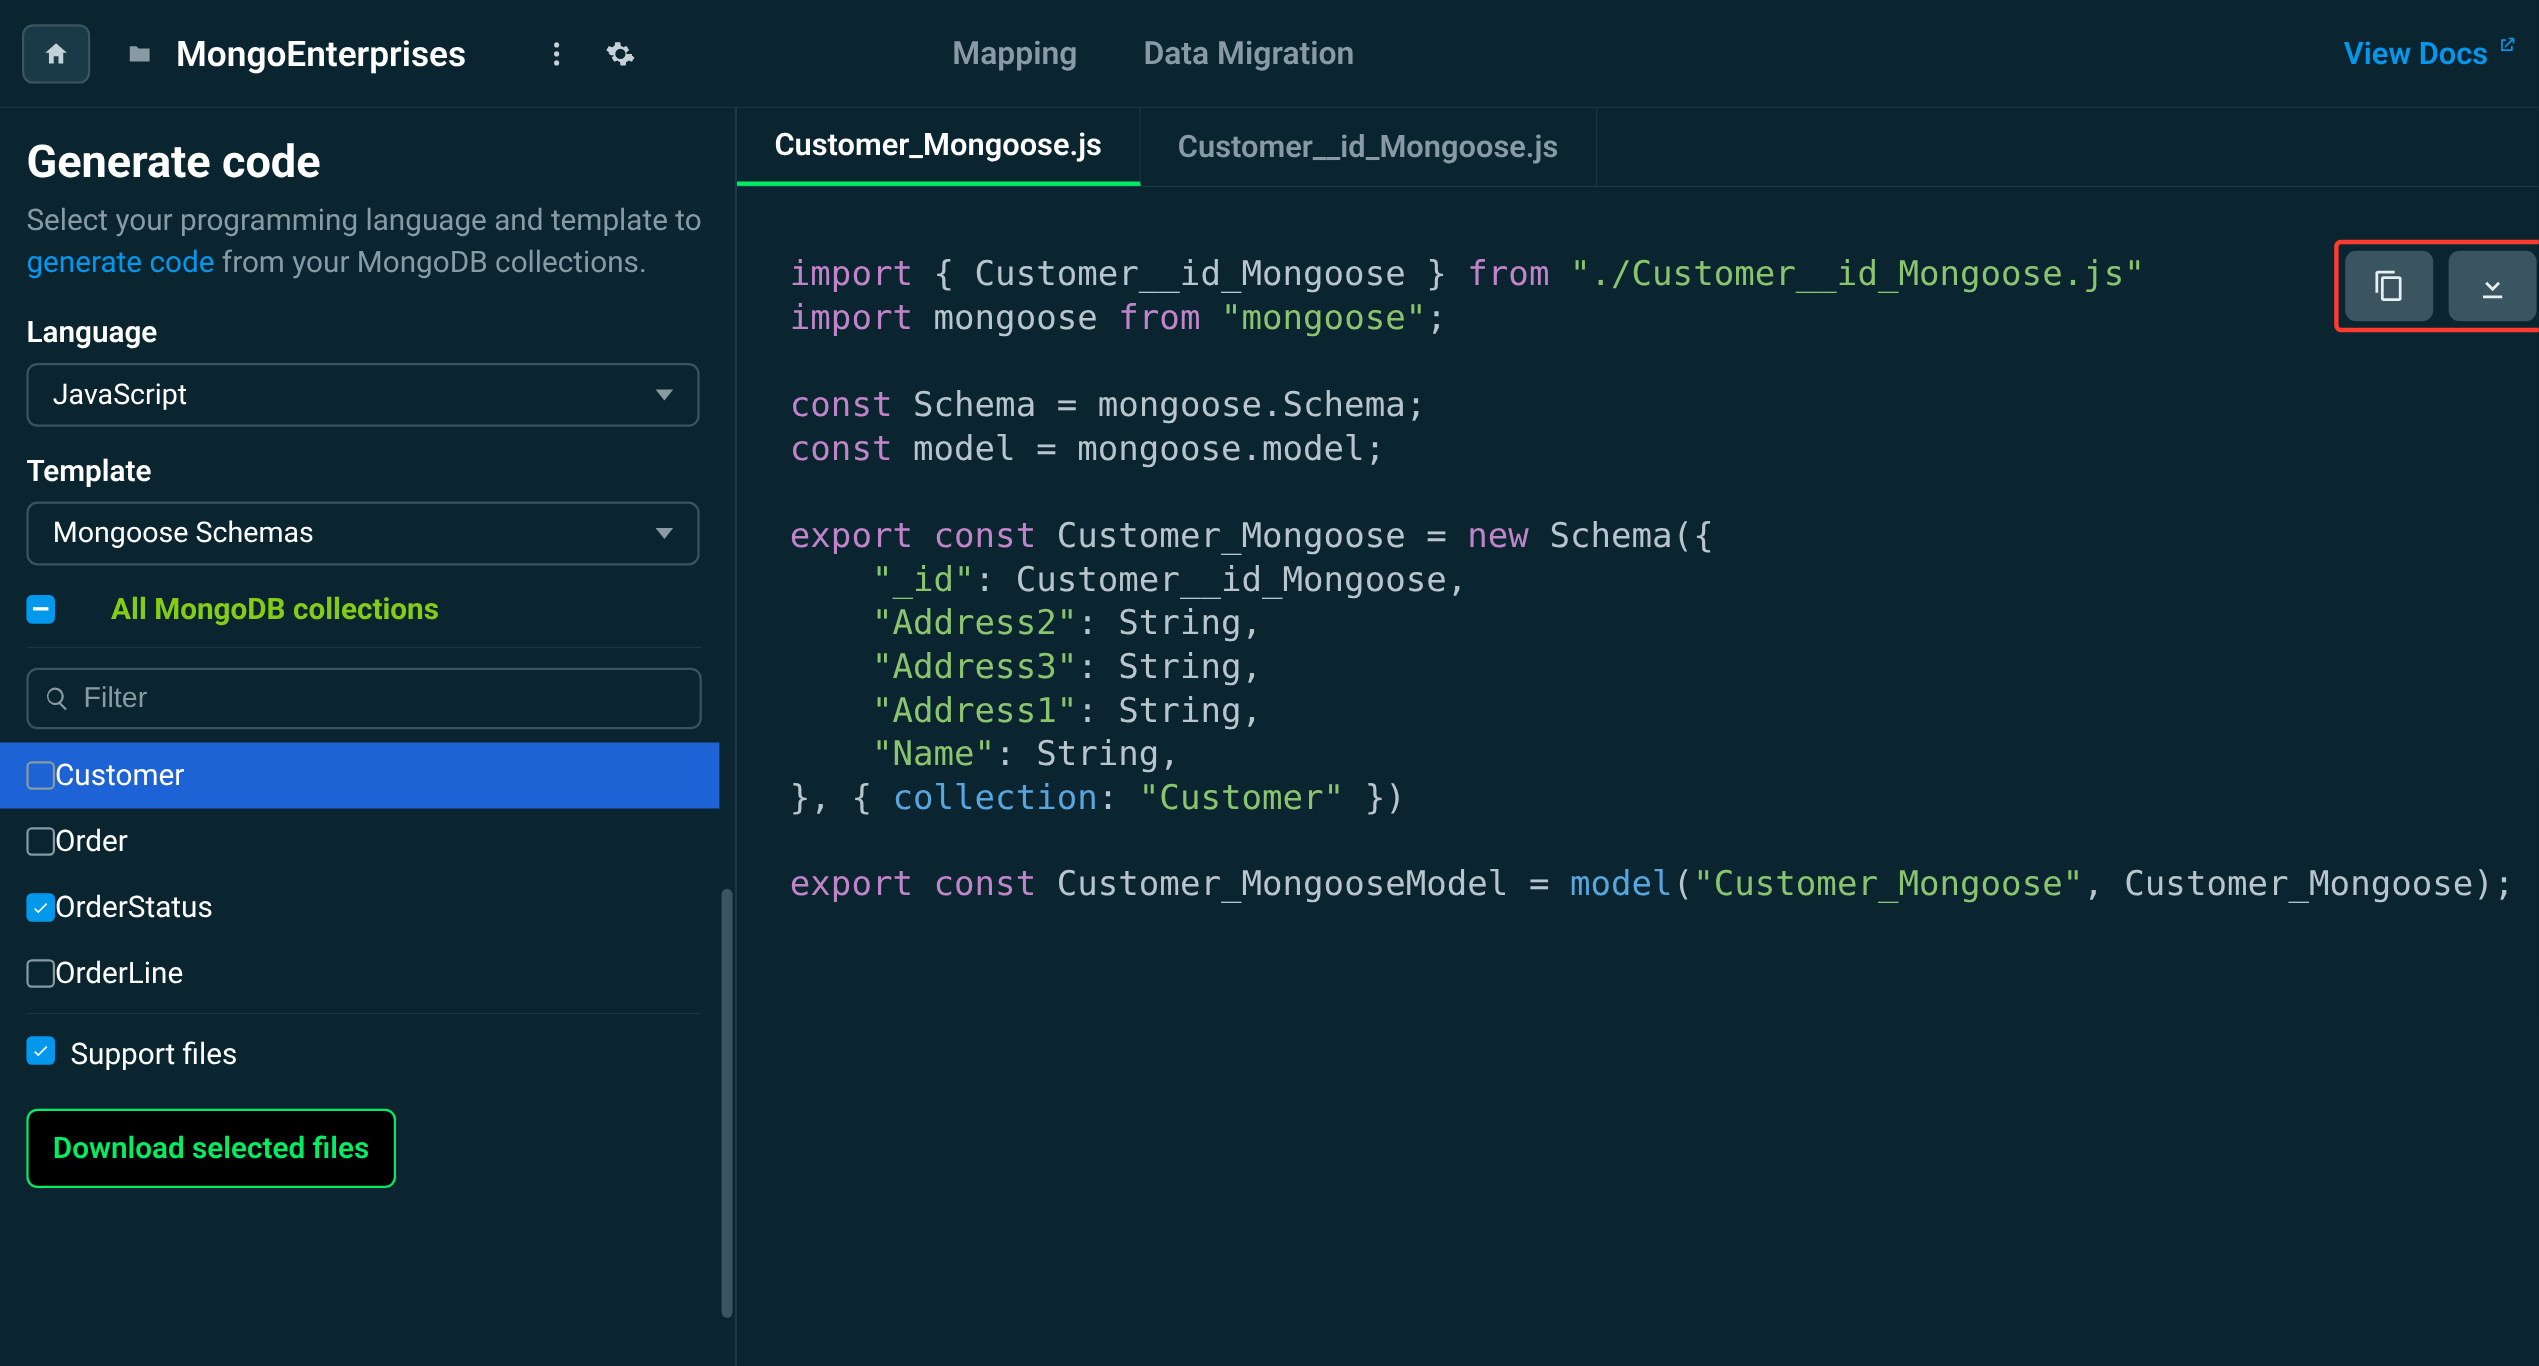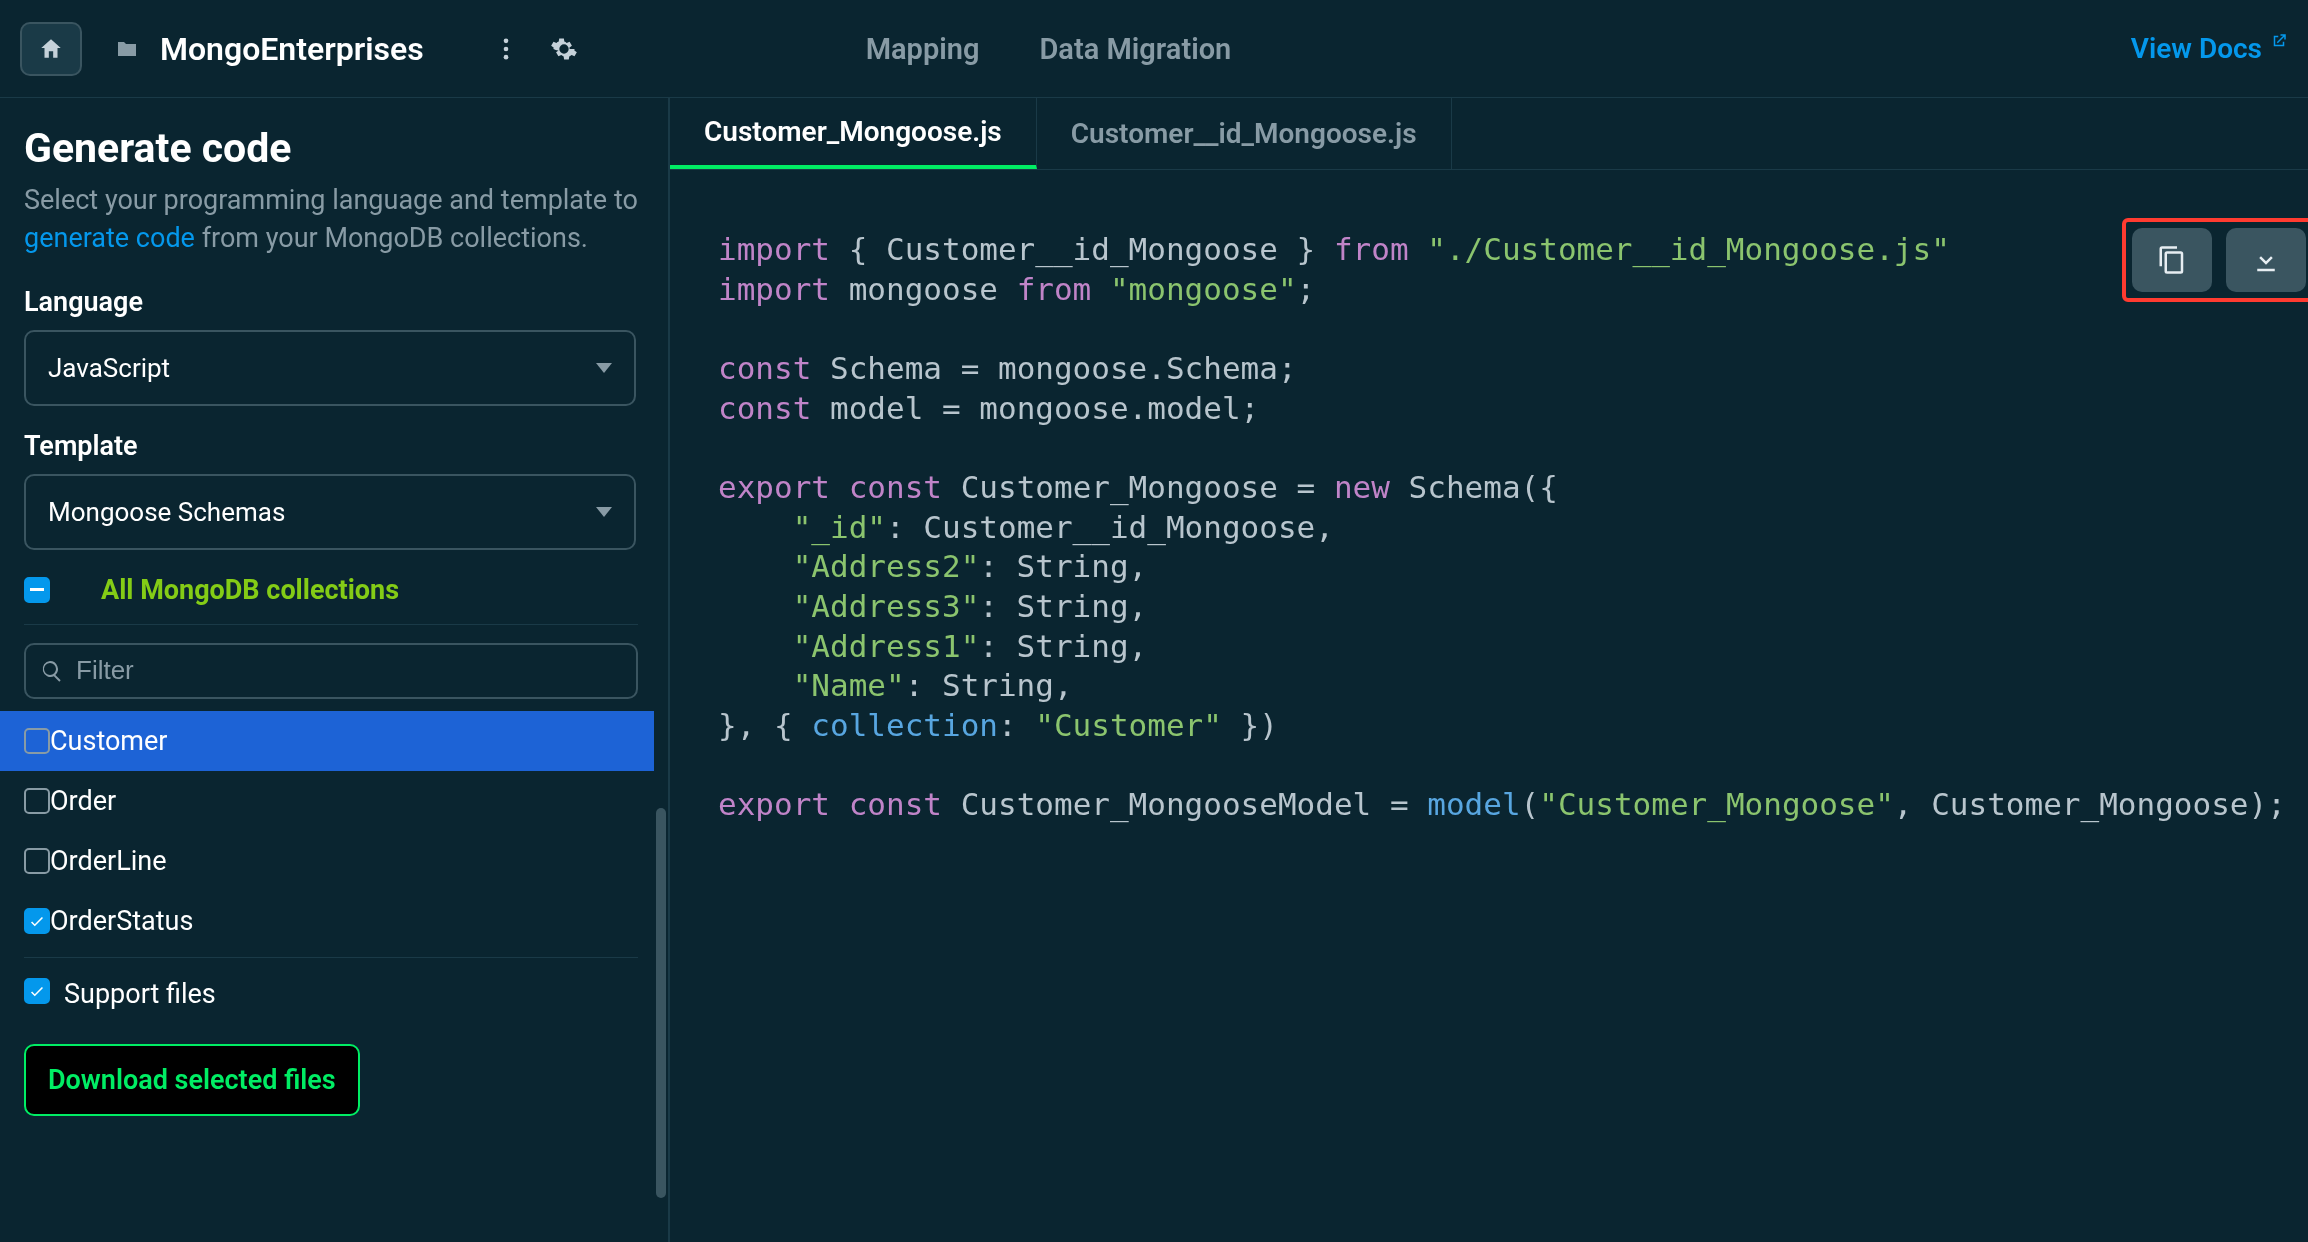--- a/index.html
+++ b/index.html
@@ -130,21 +130,21 @@
 .side-desc a { color: #0498ec; }
 
 .field-label {
   color: #fff;
   font-size: 27px;
   font-weight: 600;
   margin-bottom: 12px;
 }
 .select {
   width: 612px;
-  height: 76px;
+  height: 58px;
   border: 2px solid #3a5560;
   border-radius: 10px;
   display: flex;
   align-items: center;
   padding: 0 22px;
   font-size: 26px;
   color: #fff;
   margin-bottom: 24px;
   justify-content: space-between;
 }
@@ -404,30 +404,30 @@
     <div class="collection-list" id="collection-list">
         <div class="collection-item selected">
           <span class="checkbox"></span>
           <span>Customer</span>
         </div>
         <div class="collection-item">
           <span class="checkbox"></span>
           <span>Order</span>
         </div>
         <div class="collection-item">
-          <span class="checkbox"></span>
-          <span>OrderLine</span>
-        </div>
-        <div class="collection-item">
           <span class="checkbox checked">
             <svg viewBox="0 0 24 24">
               <path d="M9 16.2l-3.5-3.5L4 14l5 5 11-11-1.5-1.4z"></path>
             </svg>
           </span>
           <span>OrderStatus</span>
+        </div>
+        <div class="collection-item">
+          <span class="checkbox"></span>
+          <span>OrderLine</span>
         </div>
       </div>
 
     <div class="divider"></div>
 
     <div class="support-files">
       <span class="checkbox checked">
         <svg viewBox="0 0 24 24">
             <path d="M9 16.2l-3.5-3.5L4 14l5 5 11-11-1.5-1.4z"></path>
           </svg>

